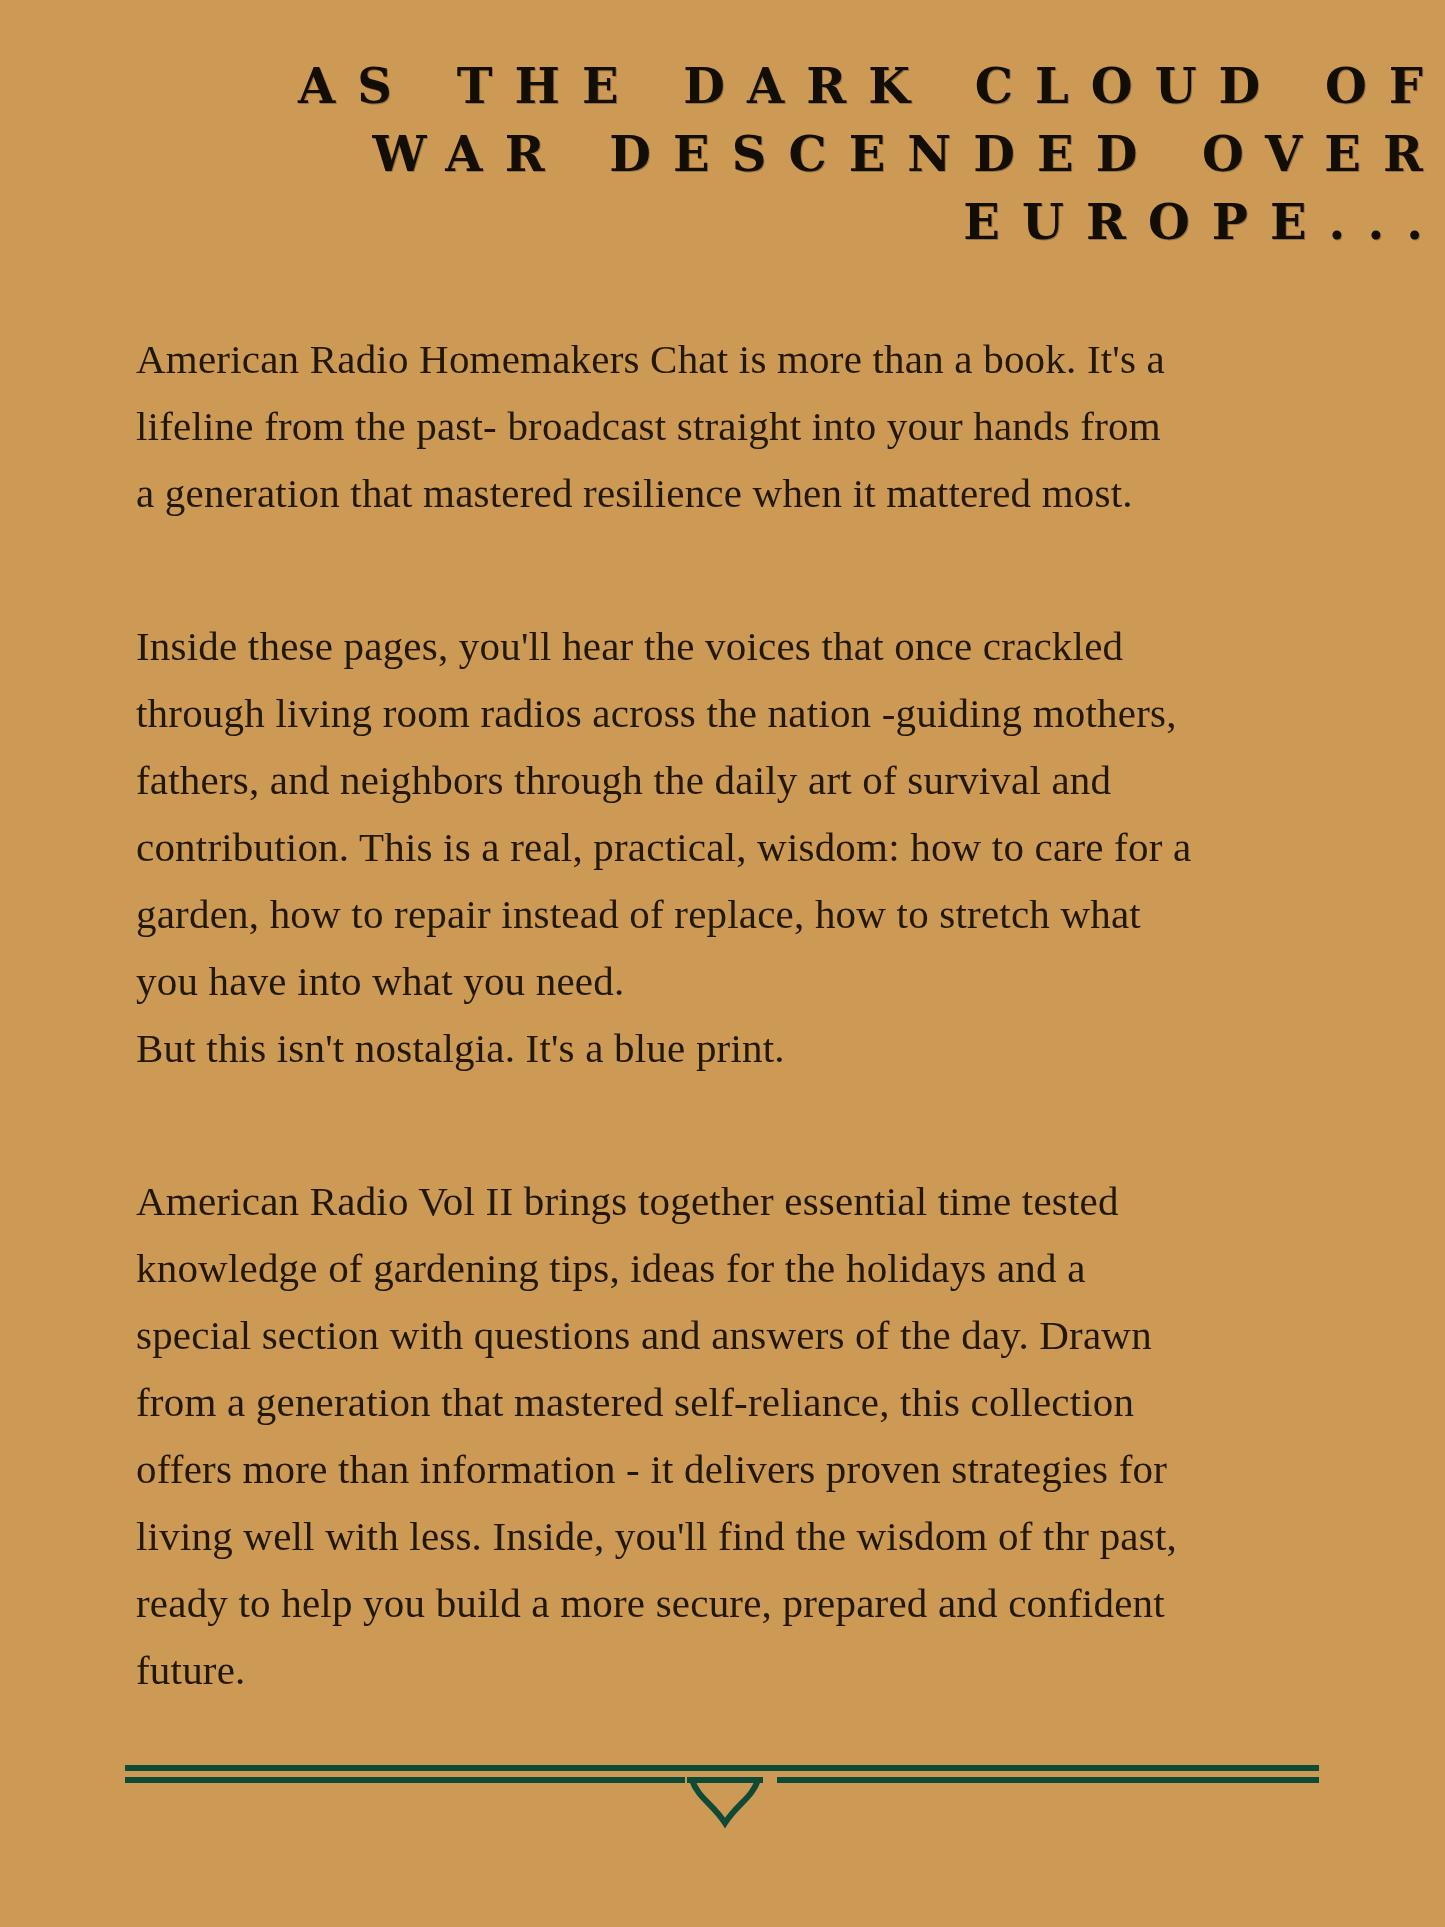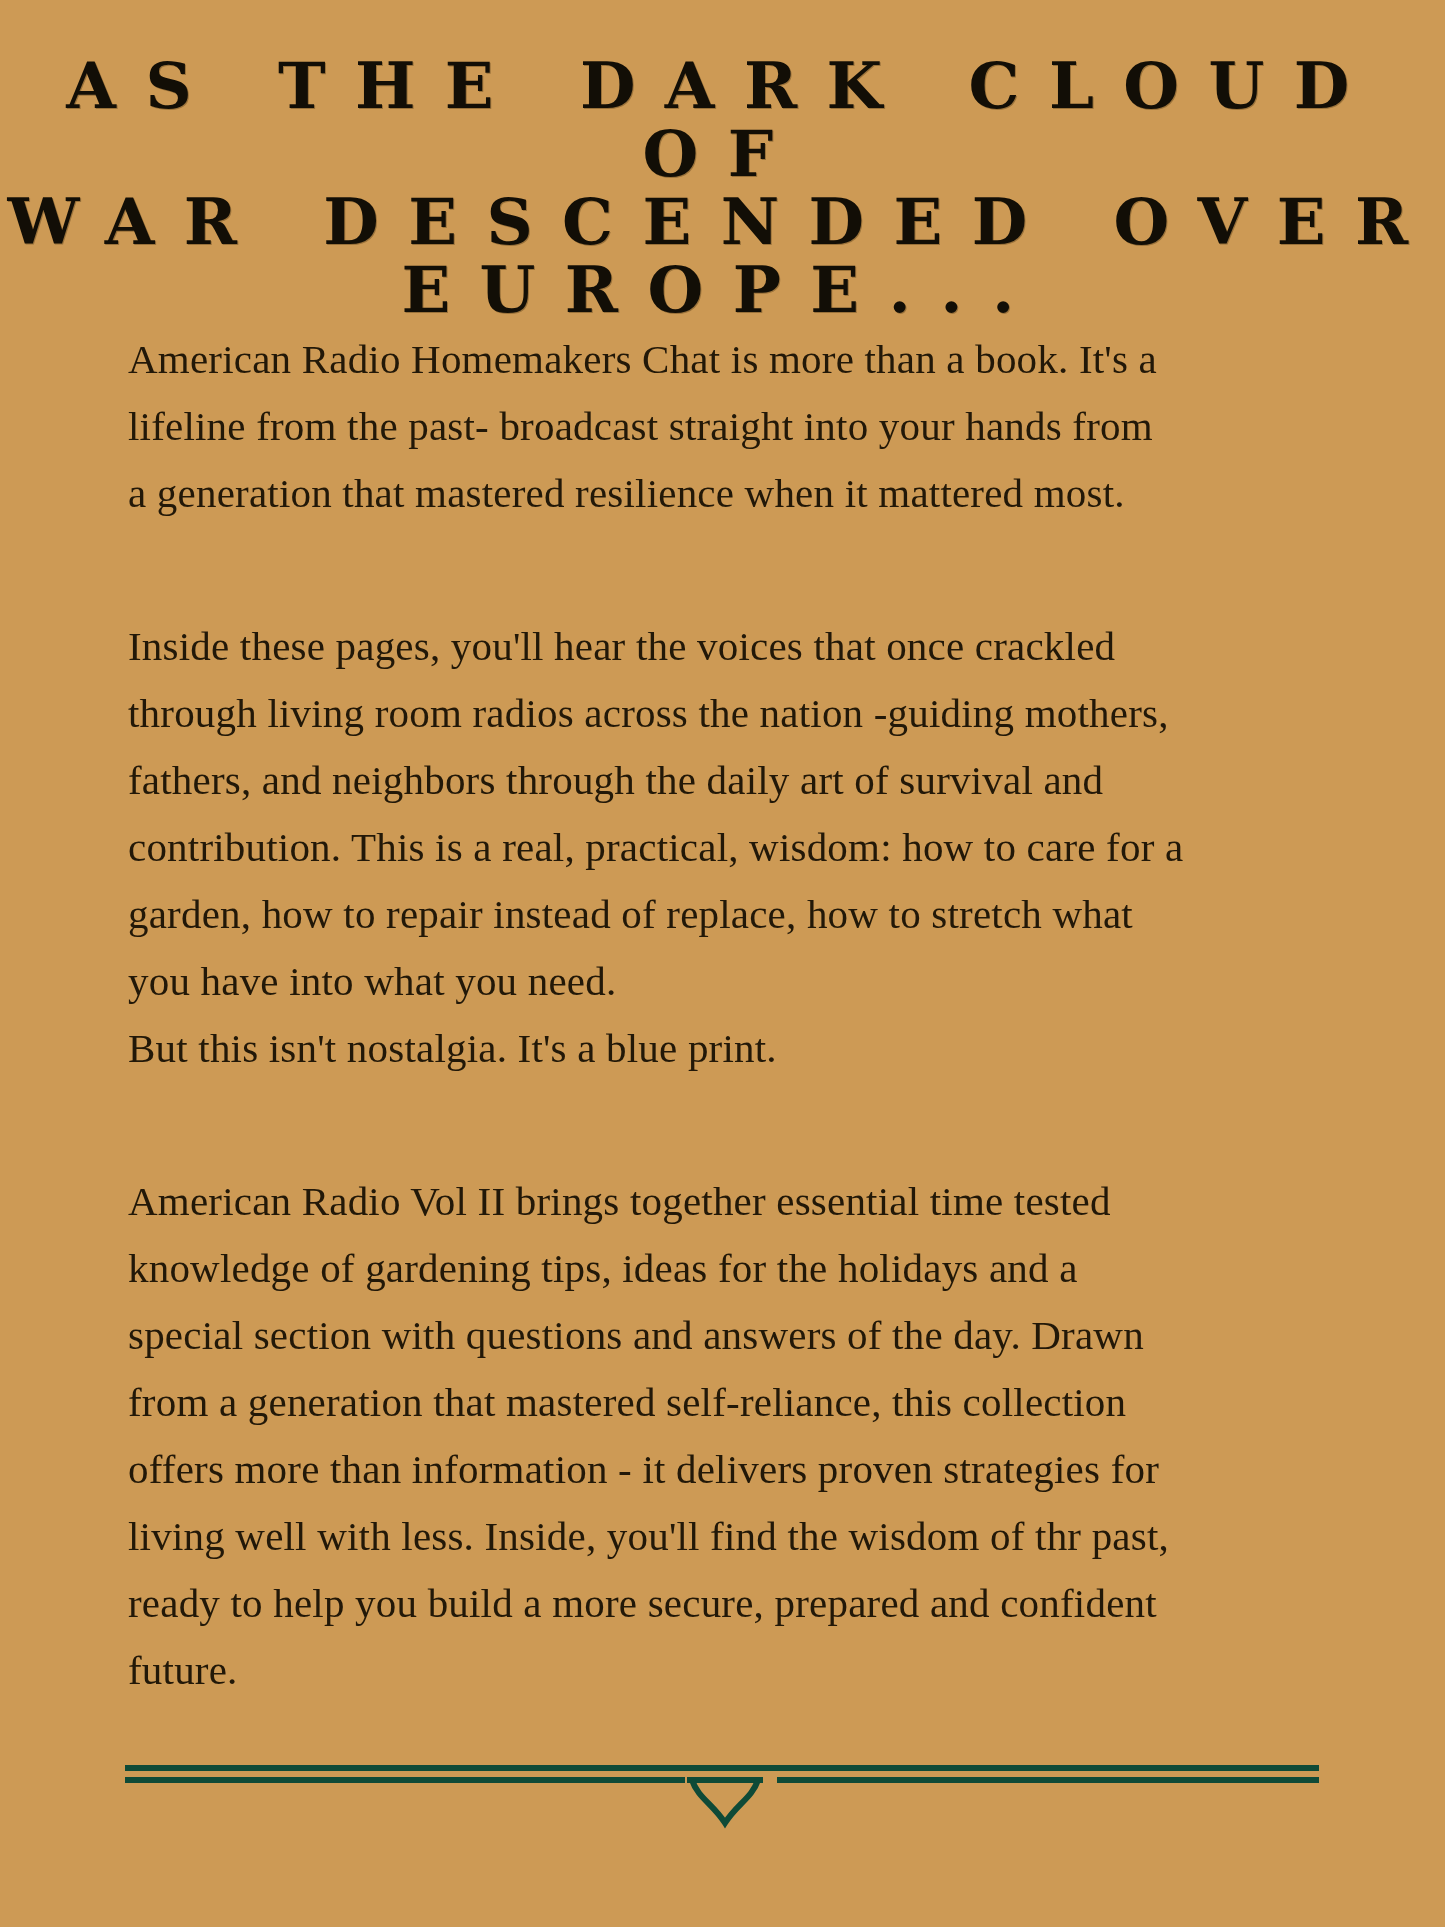--- a/index.html
+++ b/index.html
@@ -15,42 +15,42 @@
     font-family:"Liberation Serif", serif;
     position:relative;
     overflow:hidden;
   }
   .page{position:absolute;inset:0;}
   .headline{
     position:absolute;
     top:52px;
     left:0;
     width:1445px;
-    text-align:center;
+    text-align:right;
     font-family:"DejaVu Serif","Liberation Serif",serif;
     font-weight:bold;
-    font-size:64px;
+    font-size:48px;
     line-height:68px;
     letter-spacing:0.46em;
     word-spacing:0.08em;
     color:var(--headline);
     text-transform:uppercase;
     text-shadow:1px 1px 0 rgba(60,40,10,0.35);
   }
   .body-copy{
     position:absolute;
     top:326px;
     left:128px;
     width:1240px;
     font-size:41px;
     line-height:67px;
     color:var(--body);
     letter-spacing:0.2px;
   }
-  .body-copy p{margin:0 0 86px 0;}
+  .body-copy p{margin:0 0 86px 8px;}
   .body-copy p:last-child{margin-bottom:0;}
   .divider{
     position:absolute;
     left:125px;
     top:1762px;
     width:1194px;
     height:70px;
   }
   .divider svg{display:block;width:1194px;height:70px;}
   .divider .rule{stroke:var(--green);stroke-width:6;fill:none;}

